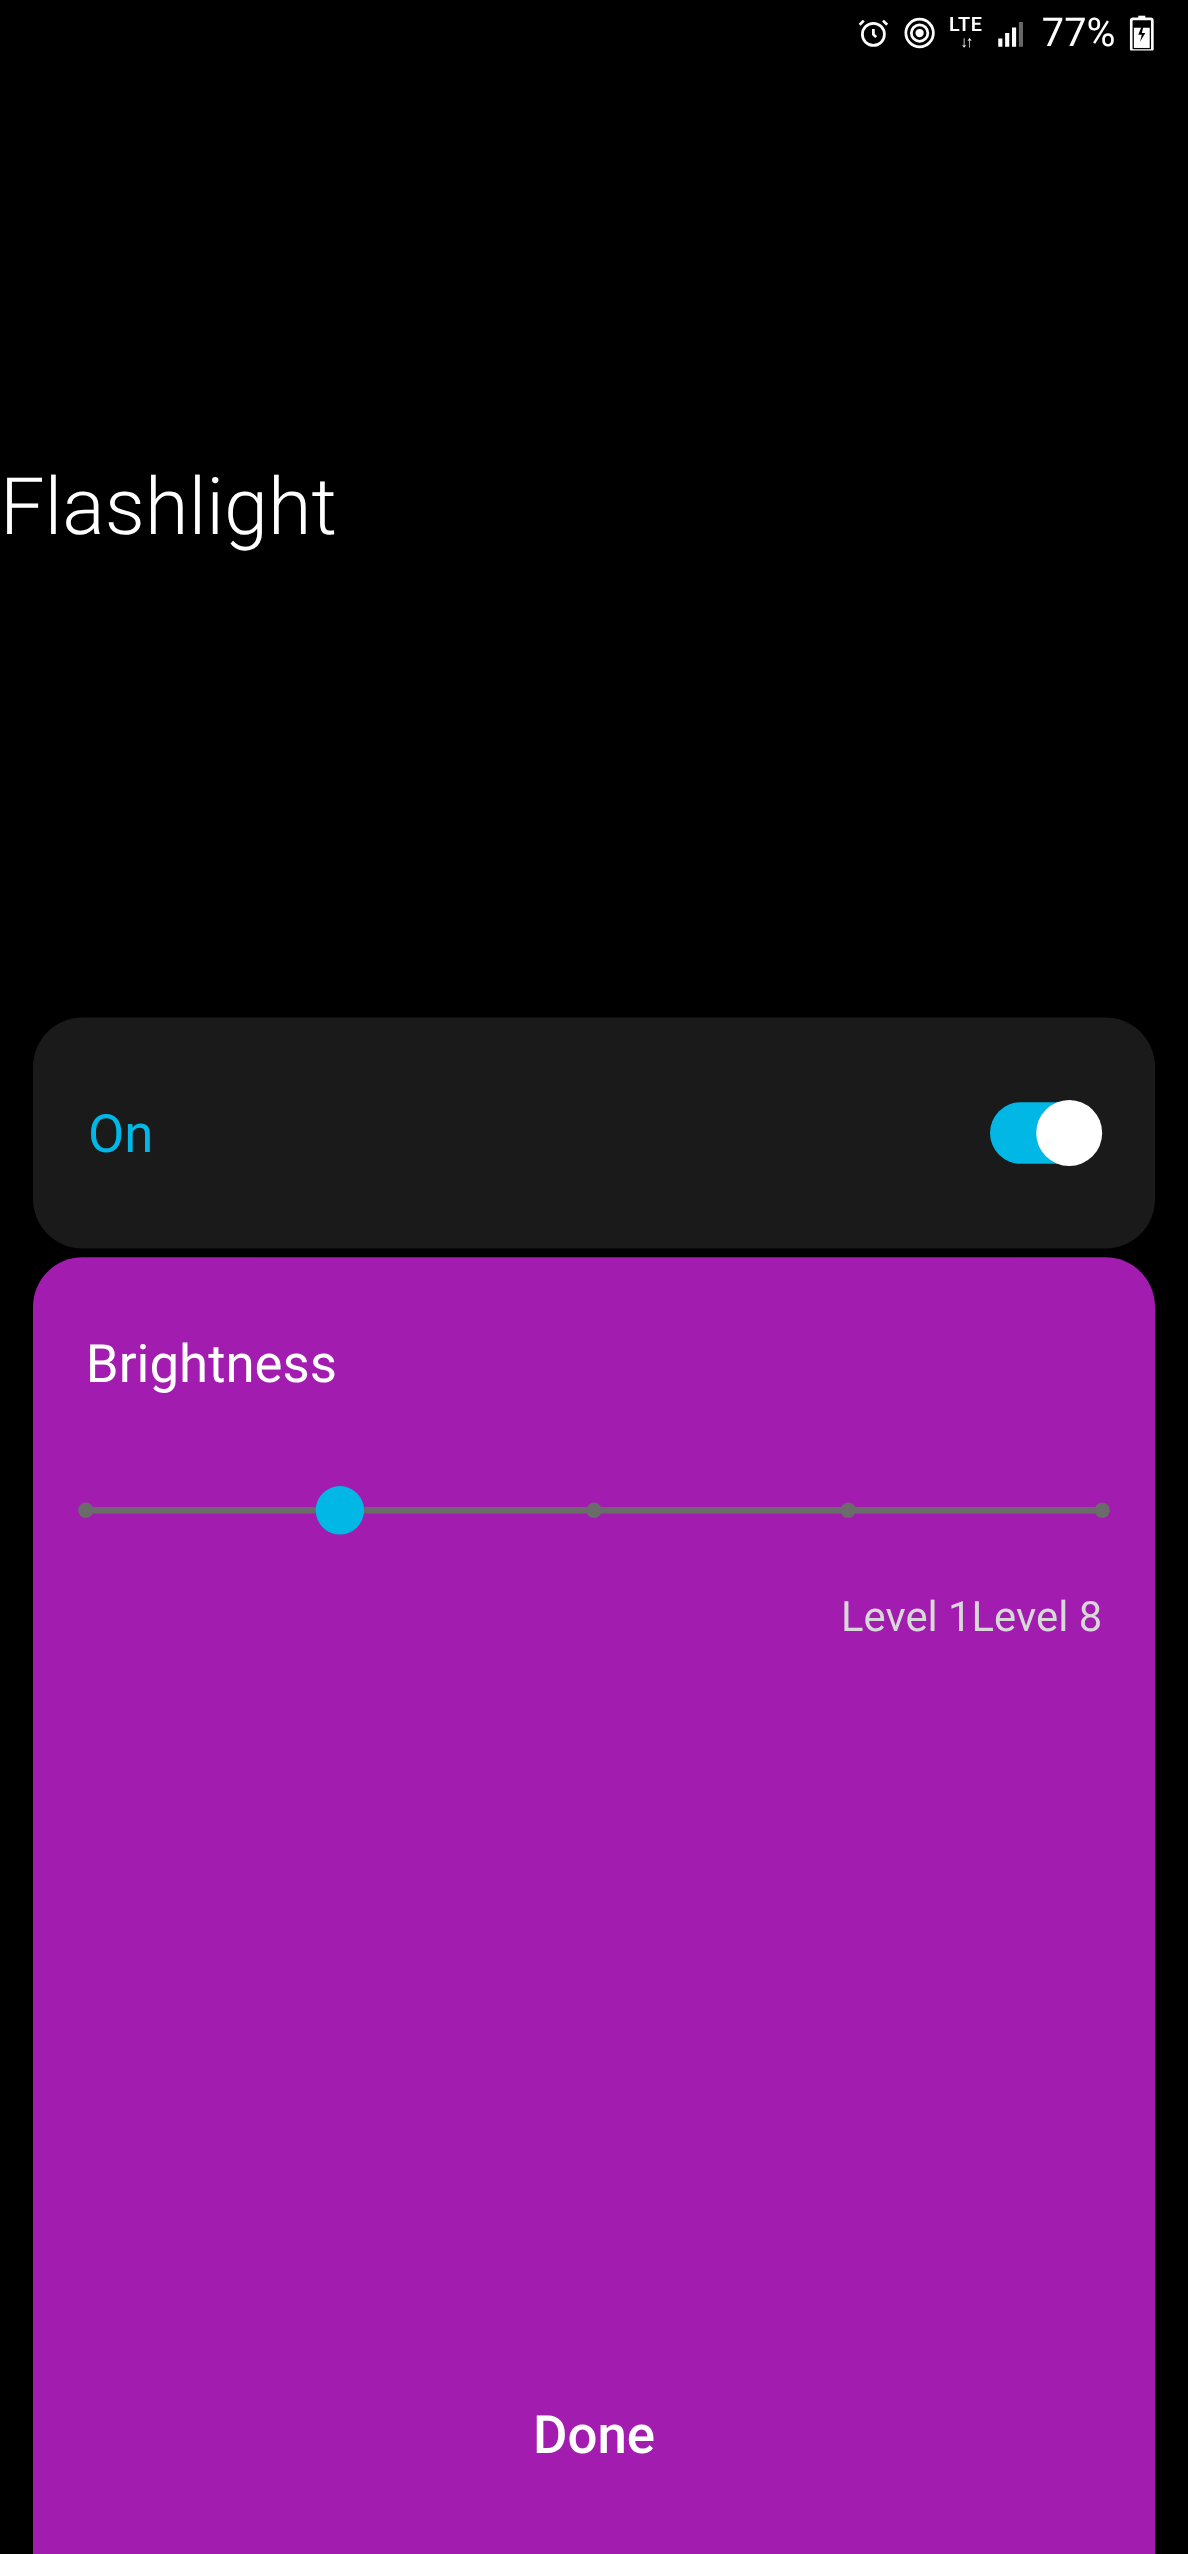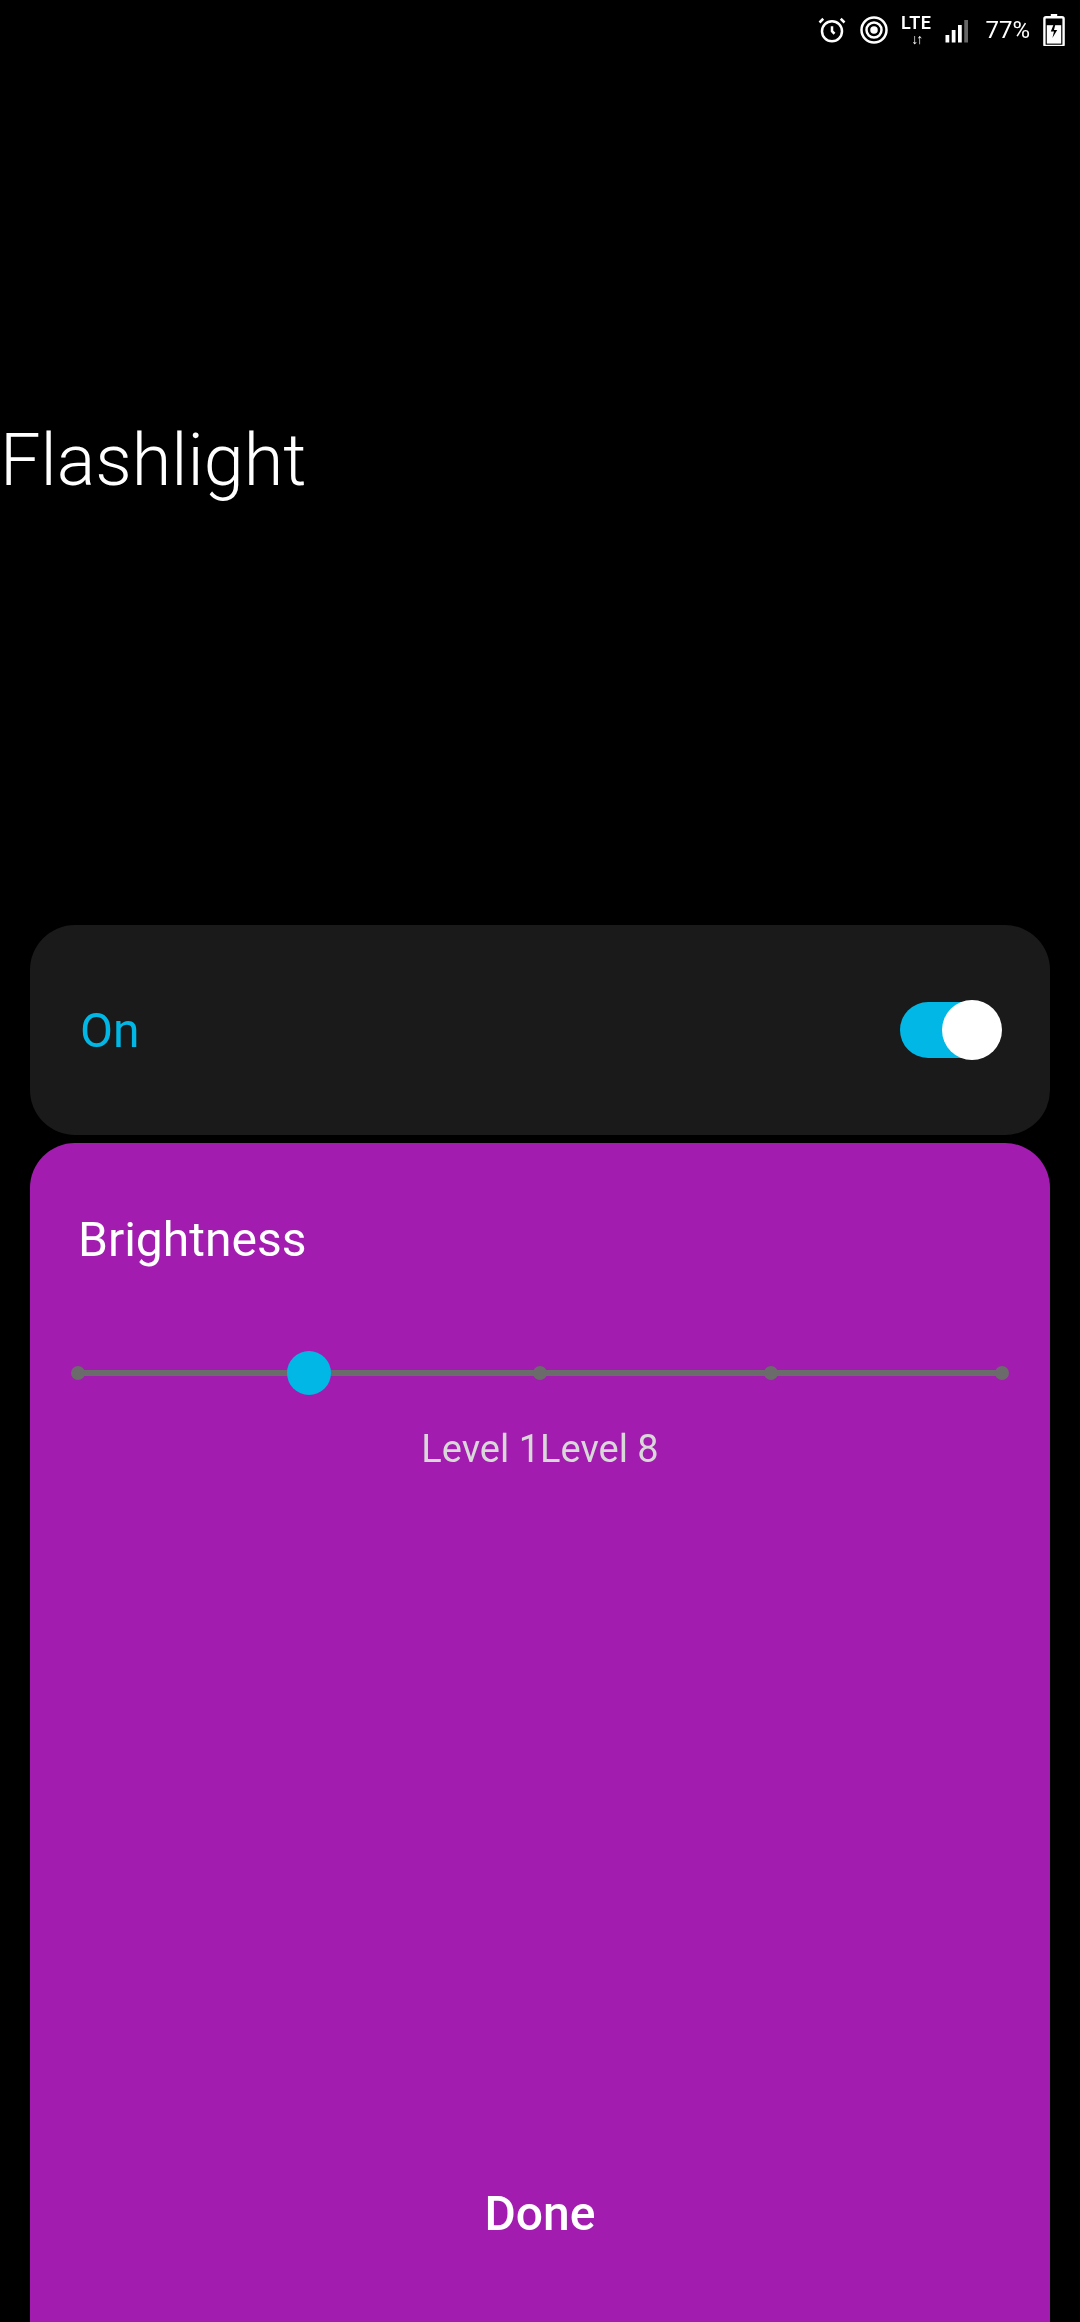--- a/index.html
+++ b/index.html
@@ -20,21 +20,21 @@
     
     .status-bar {
       position: absolute;
       top: 0;
       right: 0;
       width: 100%;
       height: 60px;
       display: flex;
       justify-content: flex-end;
       align-items: center;
-      padding-right: 14px;
+      padding-right: 30px;
       gap: 12px;
       color: #ffffff;
     }
     
     .status-icon {
       display: flex;
       align-items: center;
       justify-content: center;
     }
     
@@ -50,21 +50,21 @@
       font-weight: 600;
       letter-spacing: 0.5px;
     }
     
     .lte-arrows {
       font-size: 14px;
       letter-spacing: -2px;
     }
     
     .battery-text {
-      font-size: 24px;
+      font-size: 36px;
       font-weight: 400;
     }
     
     
     .title {
       position: absolute;
       top: 418px;
       left: 0;
       right: 0;
       text-align: left;
@@ -170,22 +170,22 @@
       left: 25%;
       width: 44px;
       height: 44px;
       background: #00b7e6;
       border-radius: 50%;
       transform: translate(-50%, -50%);
     }
     
     .slider-labels {
       display: flex;
-      justify-content: center;
-      margin-top: 34px;
+      justify-content: flex-end;
+      margin-top: 56px;
     }
     
     .slider-label {
       color: #d8d8d8;
       font-size: 38px;
       font-weight: 400;
     }
     
     .done-button {
       position: absolute;

